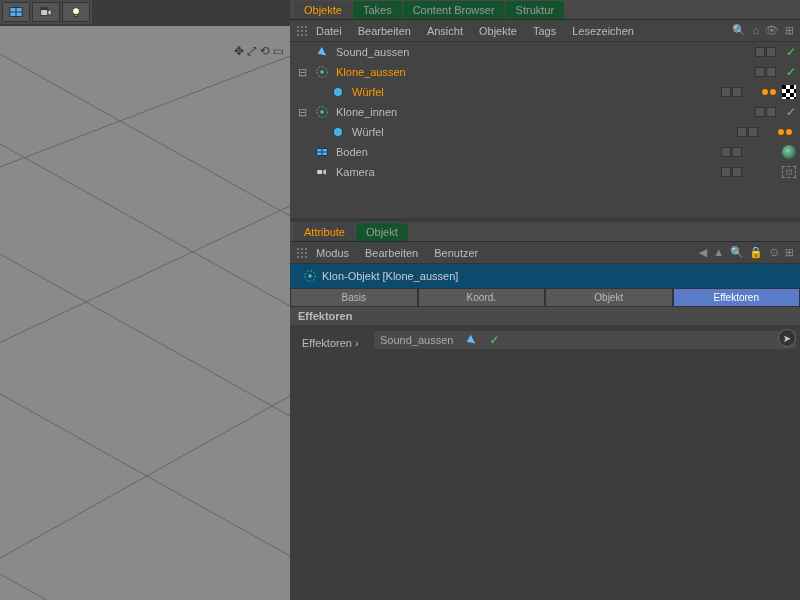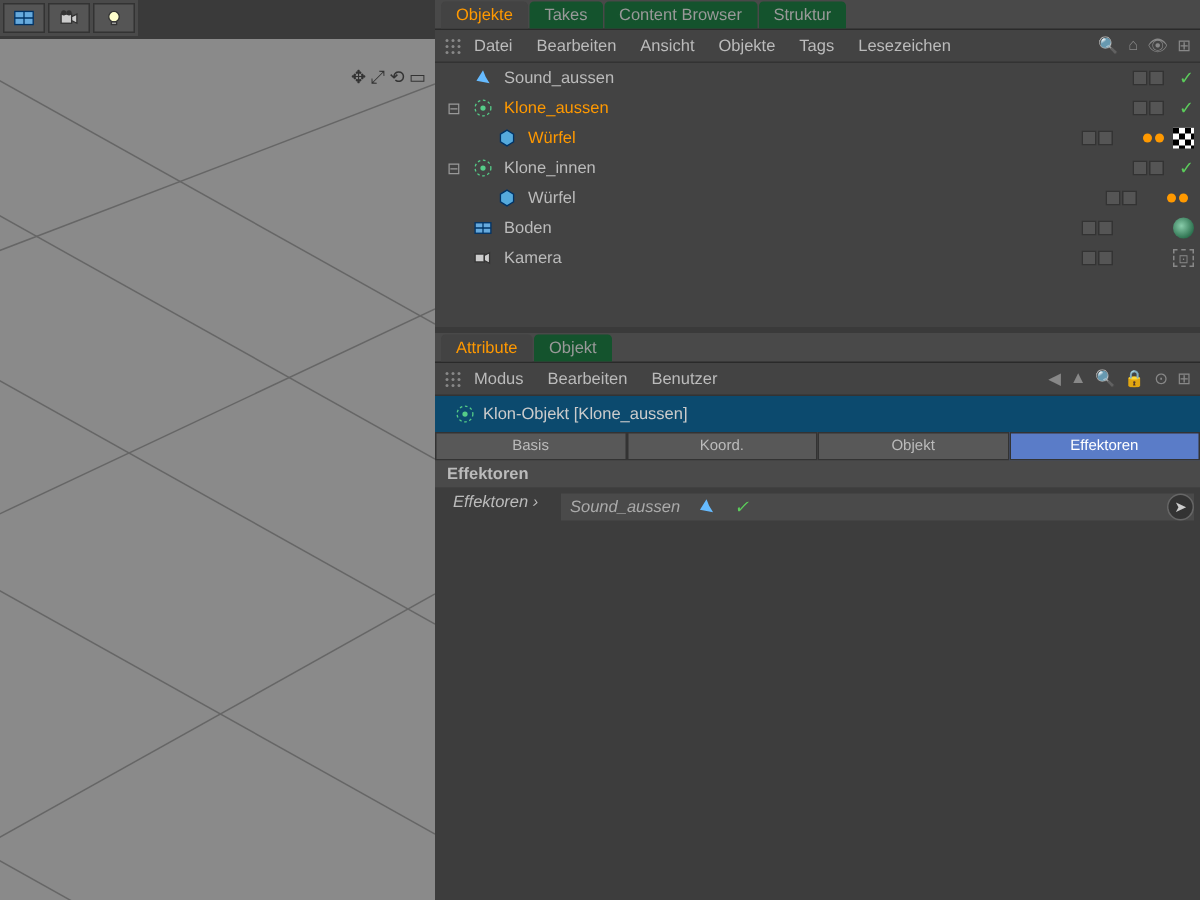--- a/index.html
+++ b/index.html
@@ -33,21 +33,21 @@
 .tag-sq { width: 14px; height: 14px; background: repeating-conic-gradient(#fff 0 25%, #000 0 50%) 0 0/8px 8px; margin-left: 2px; }
 .tag-globe { width: 14px; height: 14px; border-radius: 50%; background: radial-gradient(circle at 40% 40%, #8ca 0%, #264 80%); }
 .tag-rect { width: 14px; height: 12px; border: 1px dashed #888; display: flex; align-items: center; justify-content: center; font-size: 8px; color: #888; }
 .divider { height: 4px; background: #3a3a3a; }
 .attr-label { display: flex; align-items: center; padding: 4px 8px; background: #0c4a6e; color: #ccc; }
 .attr-tabs { display: flex; background: #434343; }
 .attr-tab { flex: 1; text-align: center; padding: 3px 4px; background: #585858; color: #bbb; border: 1px solid #333; font-size: 10px; }
 .attr-tab.active { background: #5a7cc8; color: #fff; }
 .section-title { padding: 3px 8px; color: #bbb; background: #4a4a4a; font-weight: bold; }
 .effector-list { background: #3d3d3d; flex: 1; padding: 4px; position: relative; }
-.eff-row { display: flex; align-items: flex-start; height: 20px; font-style: italic; }
+.eff-row { display: flex; align-items: flex-end; height: 20px; }
 .eff-label { width: 80px; padding-left: 8px; color: #bbb; }
 .eff-content { flex: 1; background: #4a4a4a; height: 18px; display: flex; align-items: center; padding: 0 6px; }
 .corner-arrow { position: absolute; top: 4px; right: 4px; width: 18px; height: 18px; border-radius: 50%; background: #333; border: 1px solid #666; display: flex; align-items: center; justify-content: center; color: #ccc; font-size: 10px; }
 .indent1 { padding-left: 24px; }
 svg.icon-svg { width: 14px; height: 14px; }
 .dotpattern { width: 12px; height: 12px; fill: #888; }
 </style>
 </head>
 <body>
 

